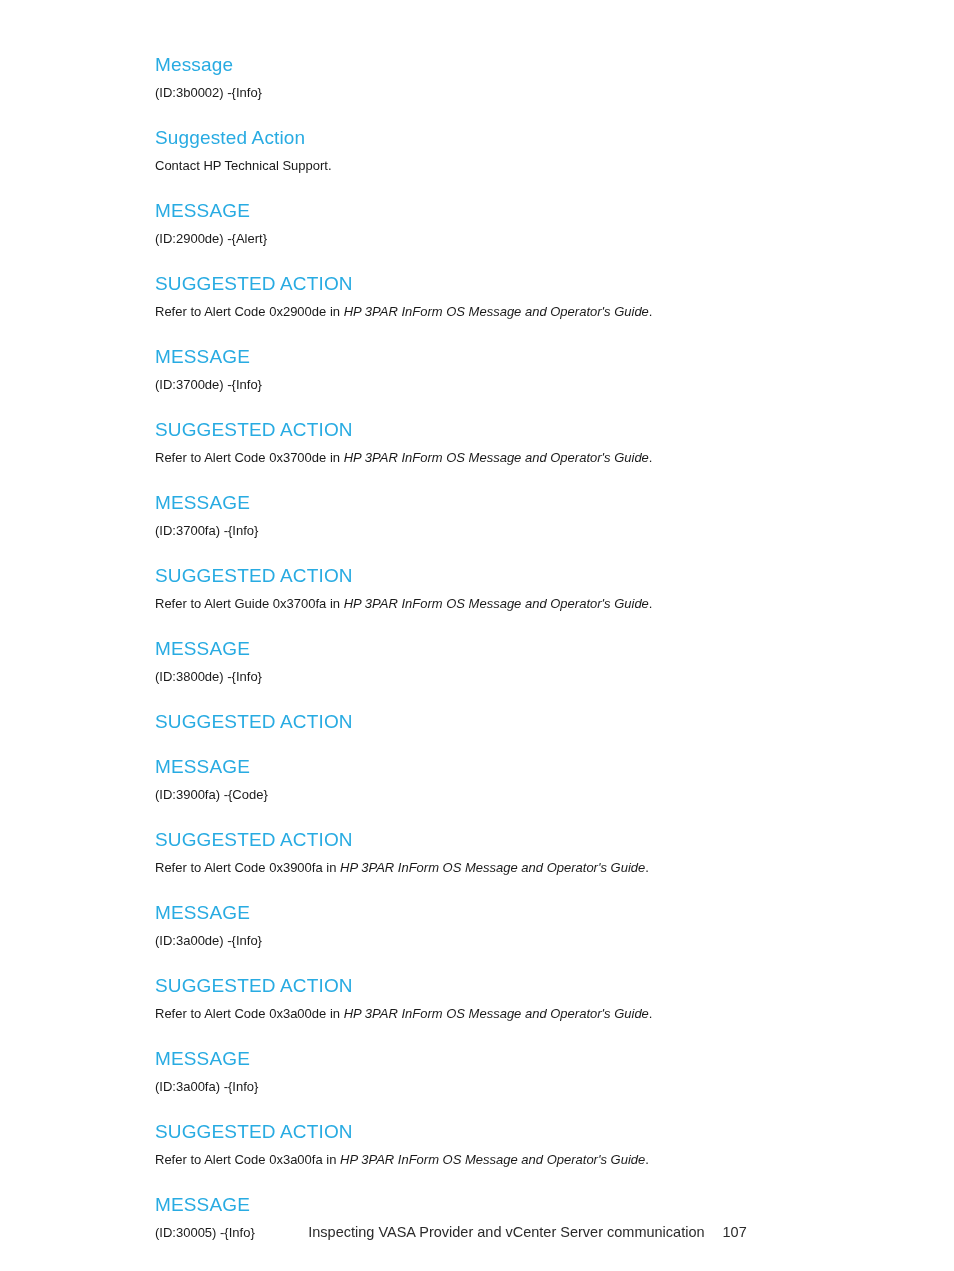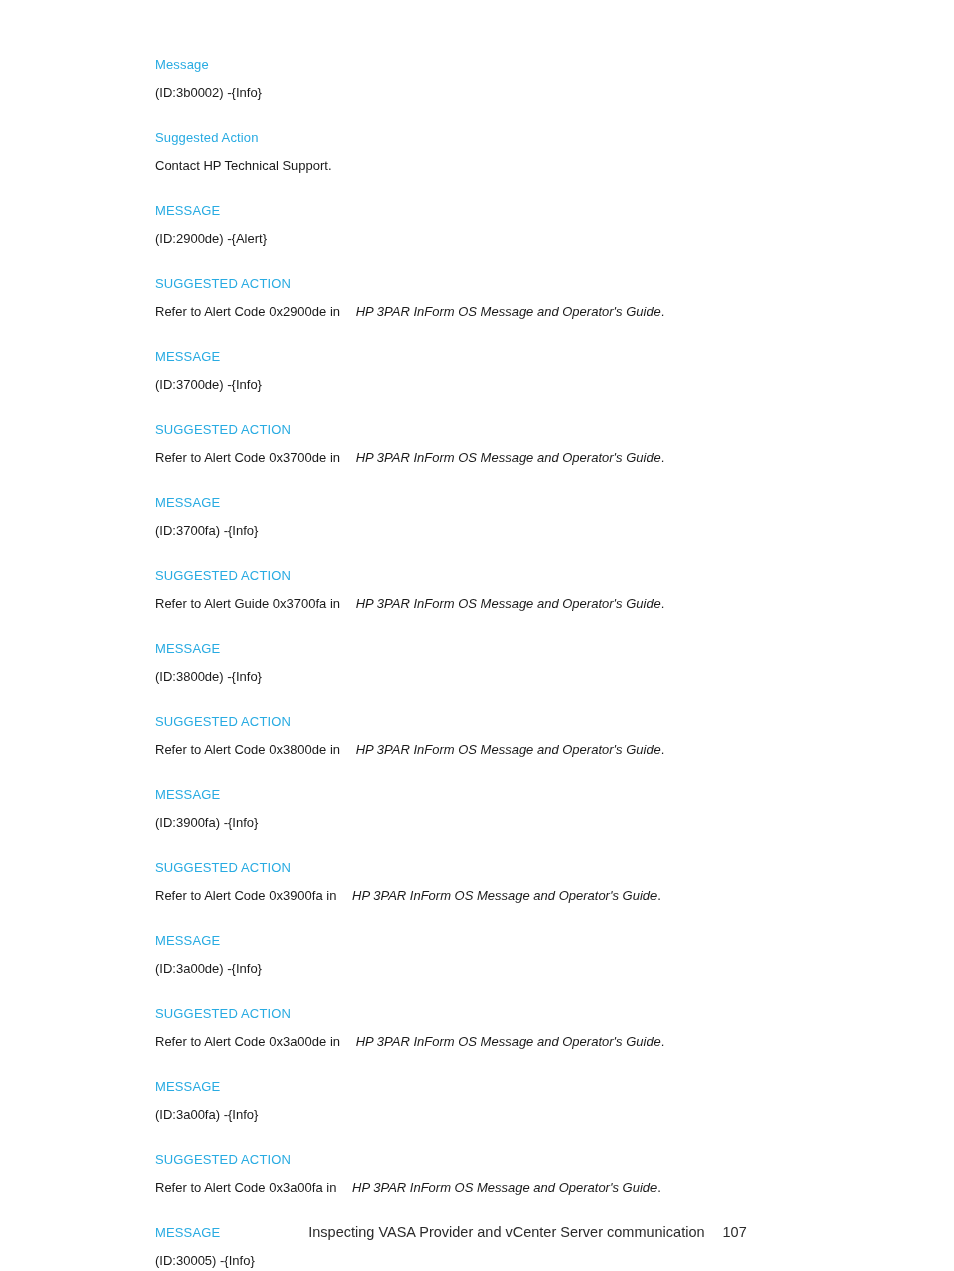--- a/index.html
+++ b/index.html
@@ -34,40 +34,39 @@
 
   .section {
     margin: 0 0 21px 0;
   }
   .section:last-of-type {
     margin-bottom: 0;
   }
 
   .heading {
     color: #28ABE2;
-    font-size: 13px;
+    font-size: 19px;
     line-height: 24px;
     font-weight: normal;
     letter-spacing: 0.15px;
     margin: 0 0 4px 0;
     white-space: nowrap;
   }
 
   .body-text {
     color: #1a1a1a;
     font-size: 13px;
     line-height: 24px;
     font-weight: normal;
     margin: 0;
     white-space: nowrap;
   }
 
   .body-text .ital {
     font-style: italic;
-    margin-left: 12px;
   }
 
   .footer {
     position: absolute;
     left: 155px;
     top: 1222px;
     width: 745px;
     text-align: center;
     color: #2b2b2b;
     font-size: 14.5px;
@@ -116,25 +115,24 @@
       <div class="section">
         <div class="heading">SUGGESTED ACTION</div>
         <div class="body-text"><span>Refer to Alert Guide 0x3700fa in </span><span class="ital">HP 3PAR InForm OS Message and Operator's Guide</span><span>.</span></div>
       </div>
       <div class="section">
         <div class="heading">MESSAGE</div>
         <div class="body-text"><span>(ID:3800de) -{Info}</span></div>
       </div>
       <div class="section">
         <div class="heading">SUGGESTED ACTION</div>
-        <div class="body-text"><span>Refer to Alert Code 0x3800de in </span><span class="ital">HP 3PAR InForm OS Message and Operator's Guide</span><span>.</span></div>
       </div>
       <div class="section">
         <div class="heading">MESSAGE</div>
-        <div class="body-text"><span>(ID:3900fa) -{Info}</span></div>
+        <div class="body-text"><span>(ID:3900fa) -{Code}</span></div>
       </div>
       <div class="section">
         <div class="heading">SUGGESTED ACTION</div>
         <div class="body-text"><span>Refer to Alert Code 0x3900fa in </span><span class="ital">HP 3PAR InForm OS Message and Operator's Guide</span><span>.</span></div>
       </div>
       <div class="section">
         <div class="heading">MESSAGE</div>
         <div class="body-text"><span>(ID:3a00de) -{Info}</span></div>
       </div>
       <div class="section">

